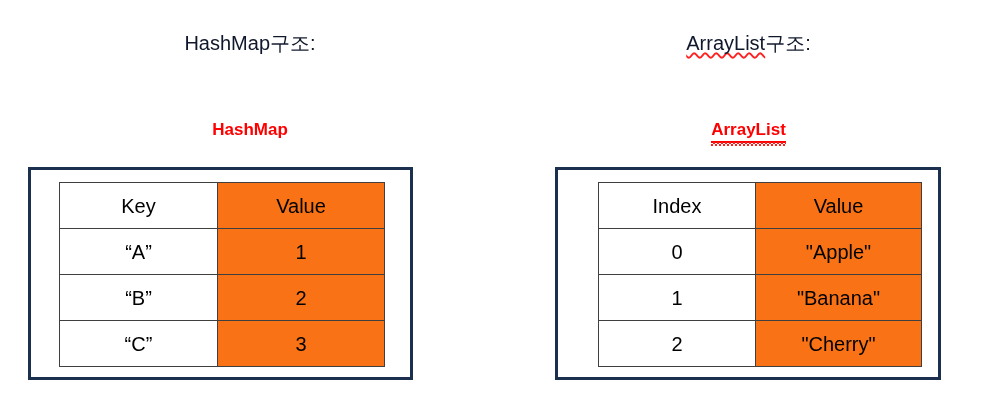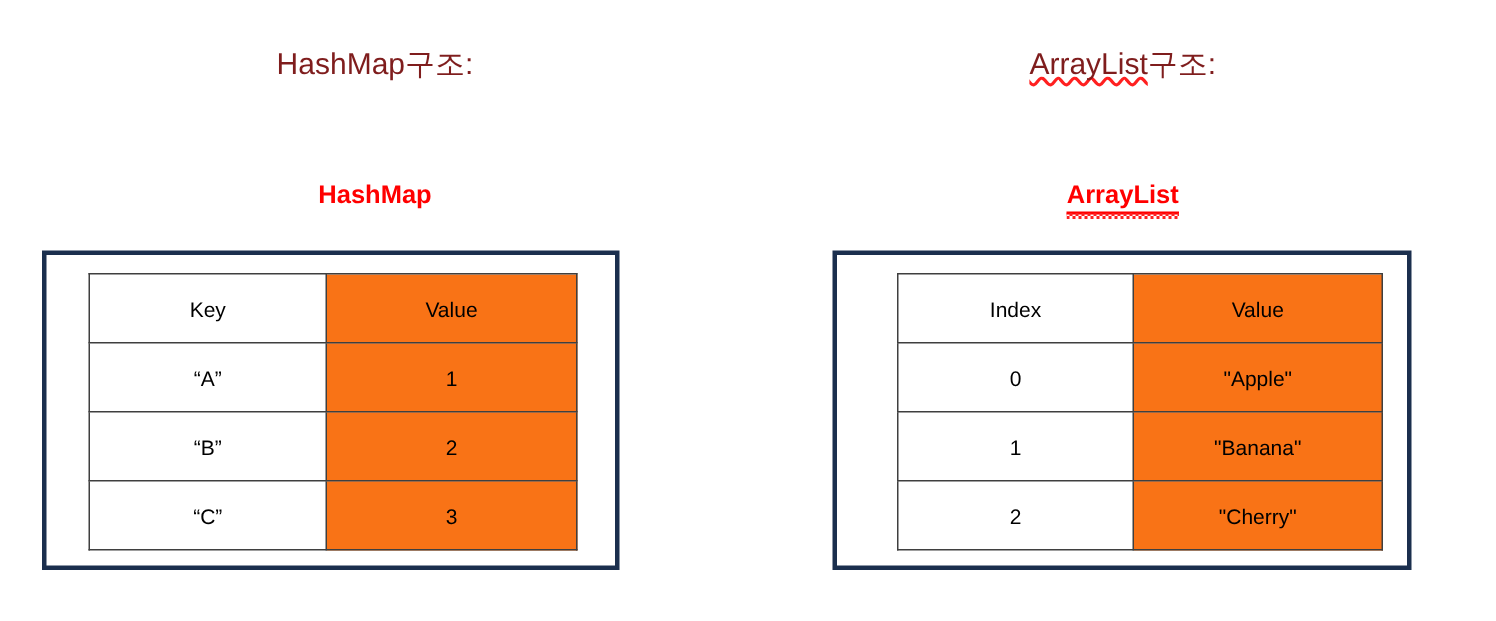--- a/index.html
+++ b/index.html
@@ -25,21 +25,21 @@
   #panel-hashmap  { left: 0px;   width: 500px; }
   #panel-arraylist{ left: 500px; width: 497px; }
 
   
   .section-heading {
     position: absolute;
     top: 30px;
     width: 100%;
     text-align: center;
     font-size: 20px;
-    color: #7f1d1d;
+    color: #0f172a;
     line-height: 1.3;
     white-space: nowrap;
   }
   .section-heading .word {
     display: inline-block;
   }
   
   .spellcheck {
     text-decoration: underline wavy #FF2020;
     text-decoration-skip-ink: none;
@@ -100,21 +100,21 @@
   #table-hashmap   { left: 59px; top: 182px; width: 325px; }
   #table-arraylist { left: 98px; top: 182px; width: 323px; }
 
   .data-table th,
   .data-table td {
     border: 1.6px solid #3F3F3F;
     height: 46px;
     text-align: center;
     vertical-align: middle;
     font-weight: normal;
-    font-size: 14px;
+    font-size: 20px;
     color: #000000;
     padding: 0;
     line-height: 1;
   }
   #table-hashmap col.col-key     { width: 158px; }
   #table-hashmap col.col-value   { width: 167px; }
   #table-arraylist col.col-index { width: 157px; }
   #table-arraylist col.col-value { width: 166px; }
 
   .cell-value {

